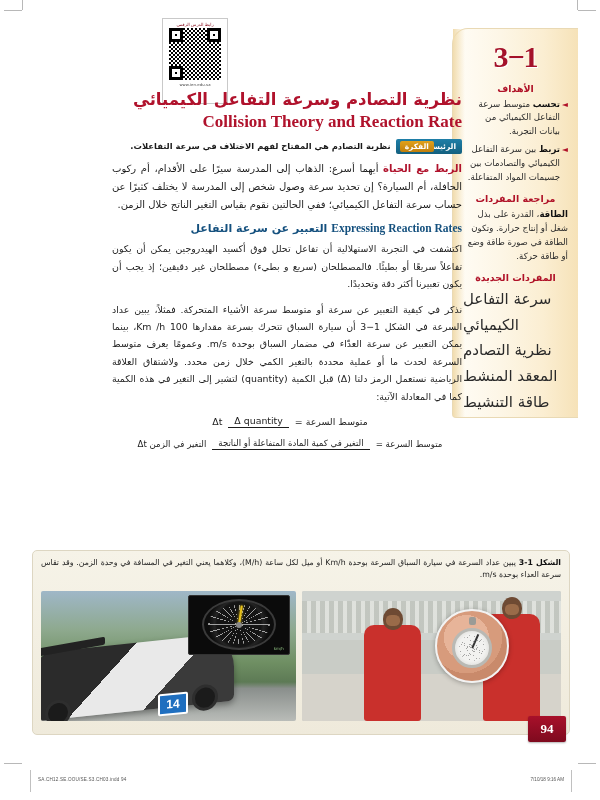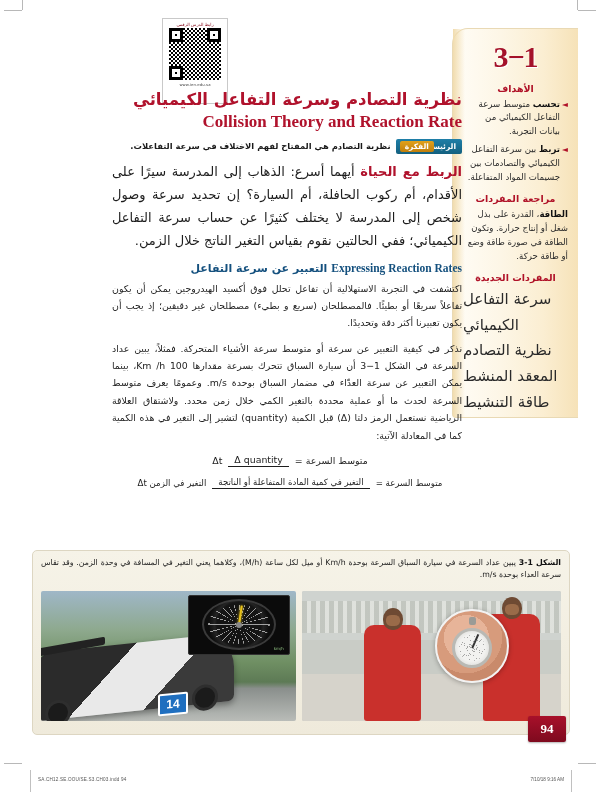--- a/index.html
+++ b/index.html
@@ -158,21 +158,21 @@
     border-radius: 2px;
     white-space: nowrap;
   }
   .tag-main .gold {
     background: linear-gradient(to bottom,#e0a11c,#c07f0c);
     color:#fff; padding:1px 5px; margin-right:-6px;
     border-radius:2px; font-size:7.5px;
   }
   .mainidea-txt { font-size:8.4px; font-weight:bold; color:#1a1a1a; line-height:1.5;}
   .life-para {
-    font-size: 13px; line-height: 1.78; color:#1d1d1d;
+    font-size: 10px; line-height: 1.78; color:#1d1d1d;
     text-align: justify; text-align-last: right;
     margin-bottom: 9px;
   }
   .life-tag { color:#b0122c; font-weight:bold; }
   .sec-title {
     margin: 2px 0 5px 0;
     font-size: 11px; font-weight:bold;
     color:#14507e; text-align:right;
   }
   .sec-title .en {

